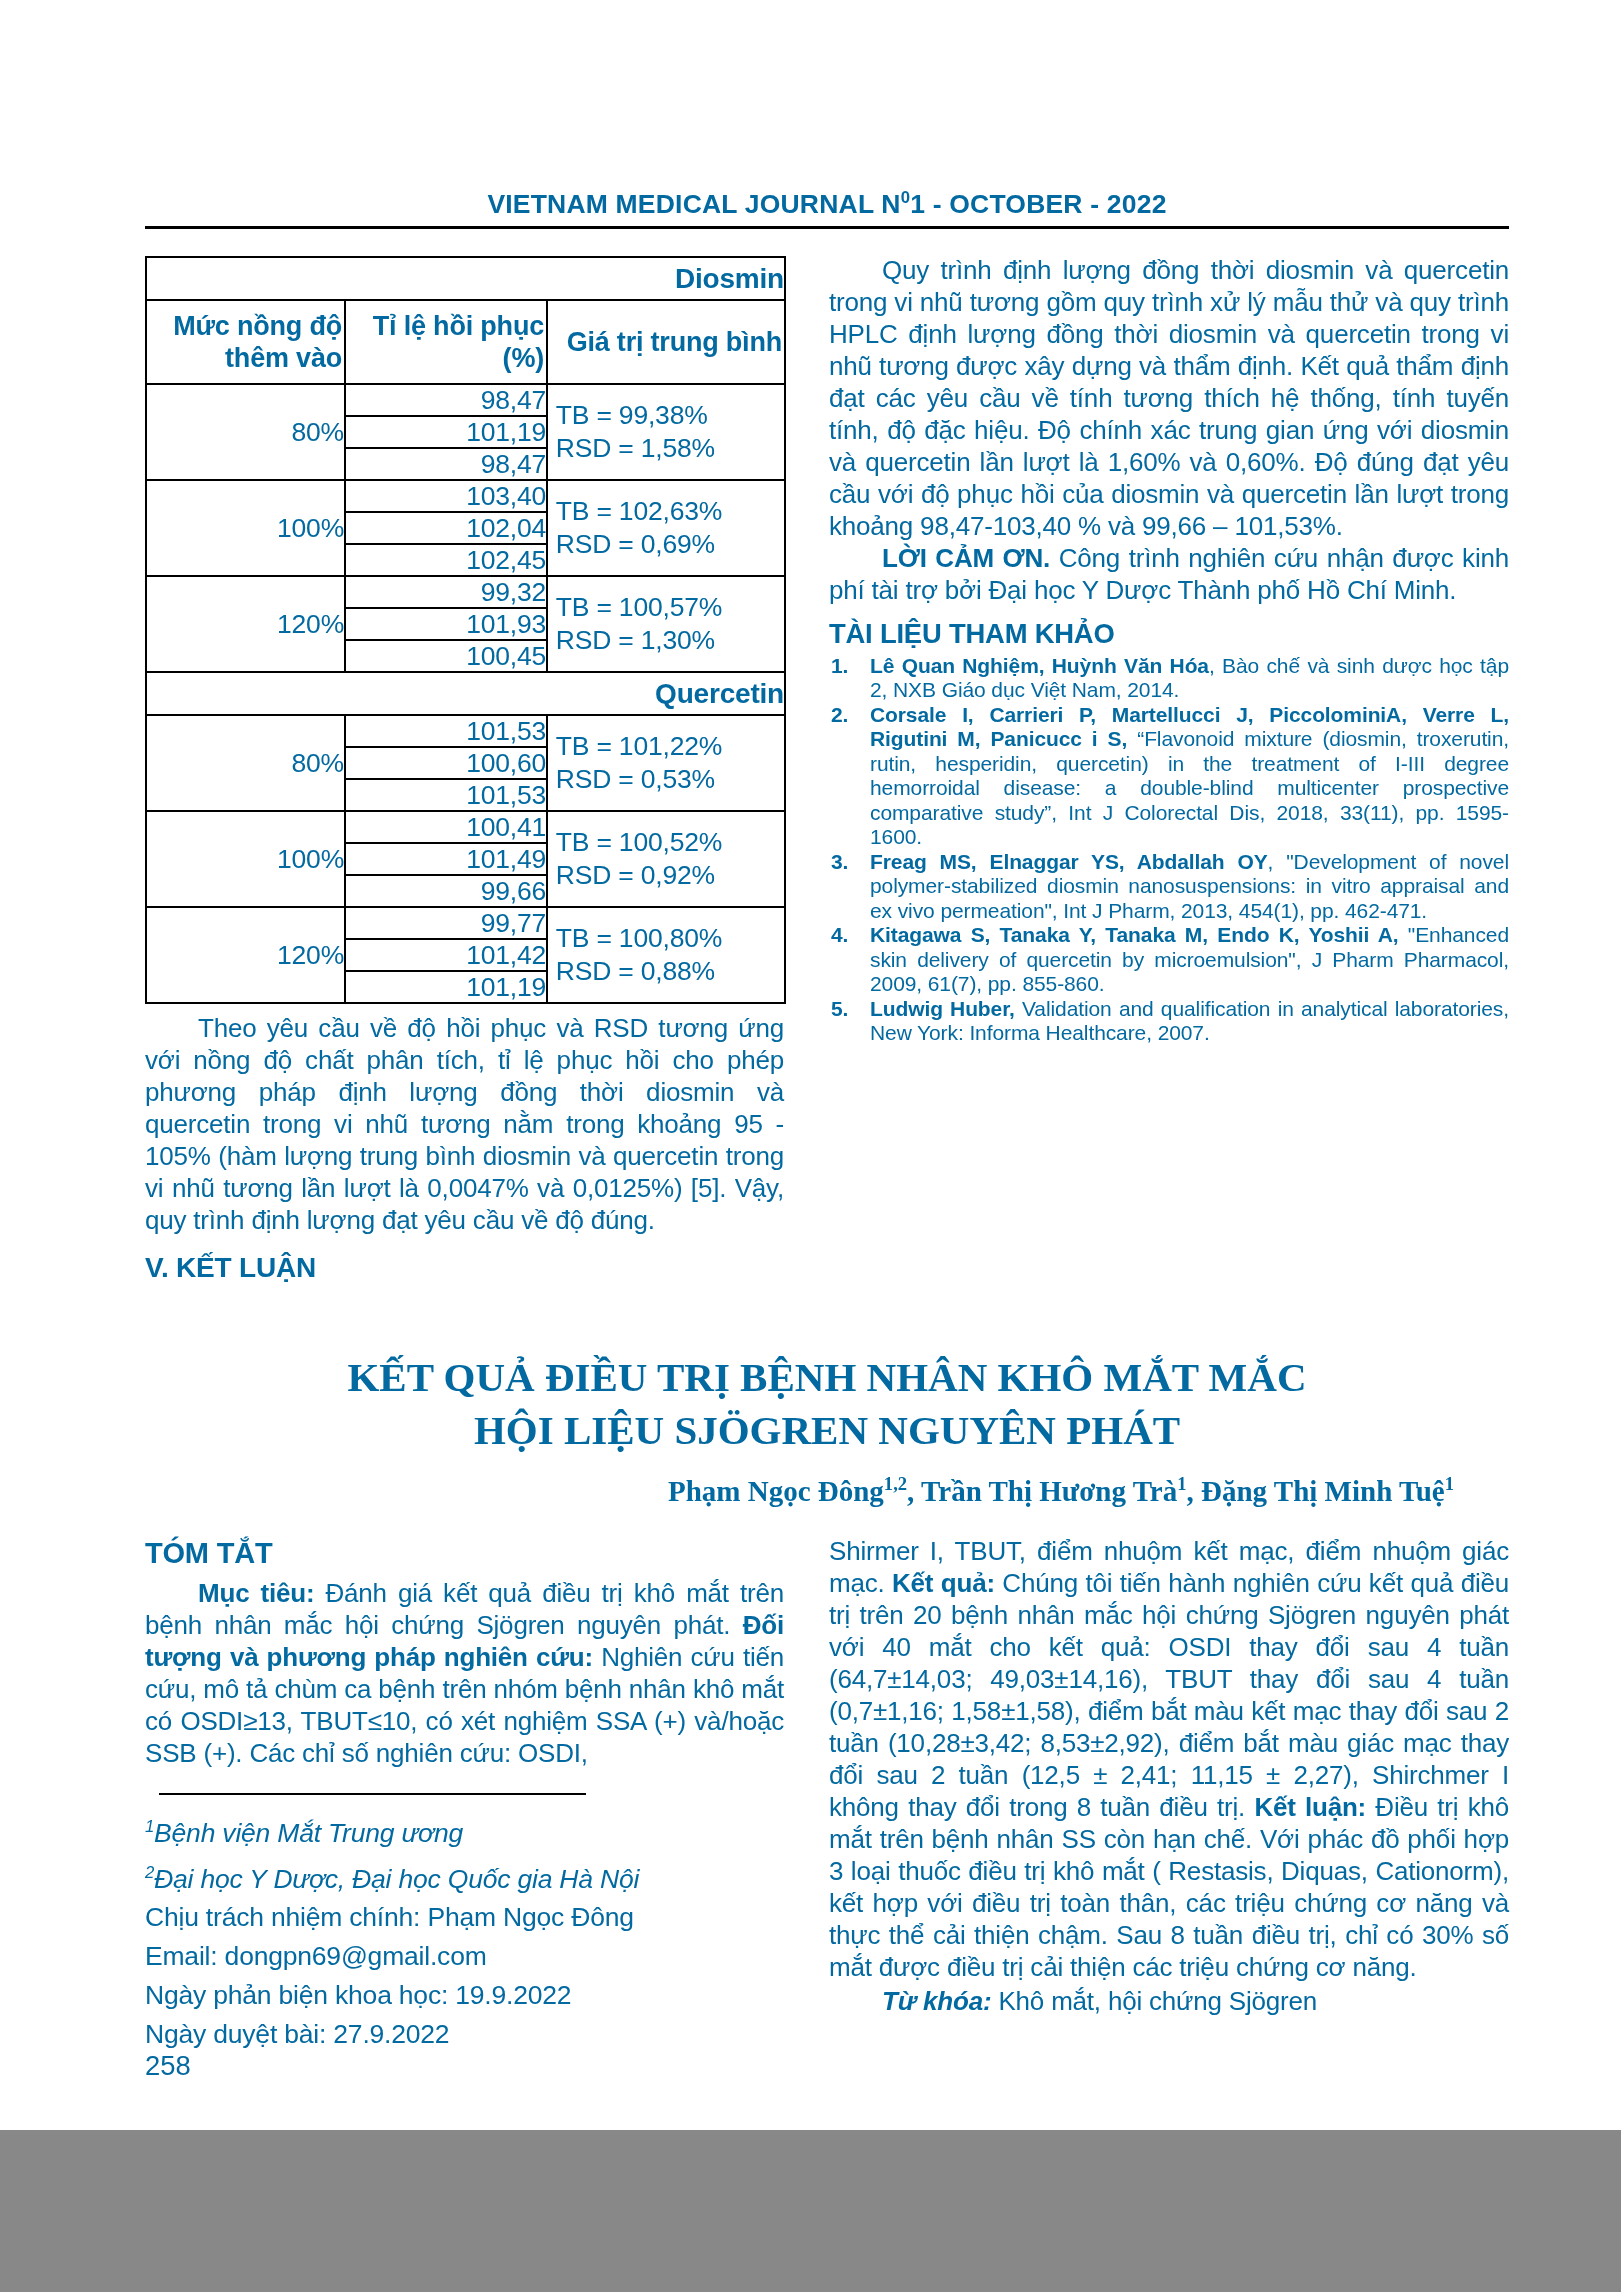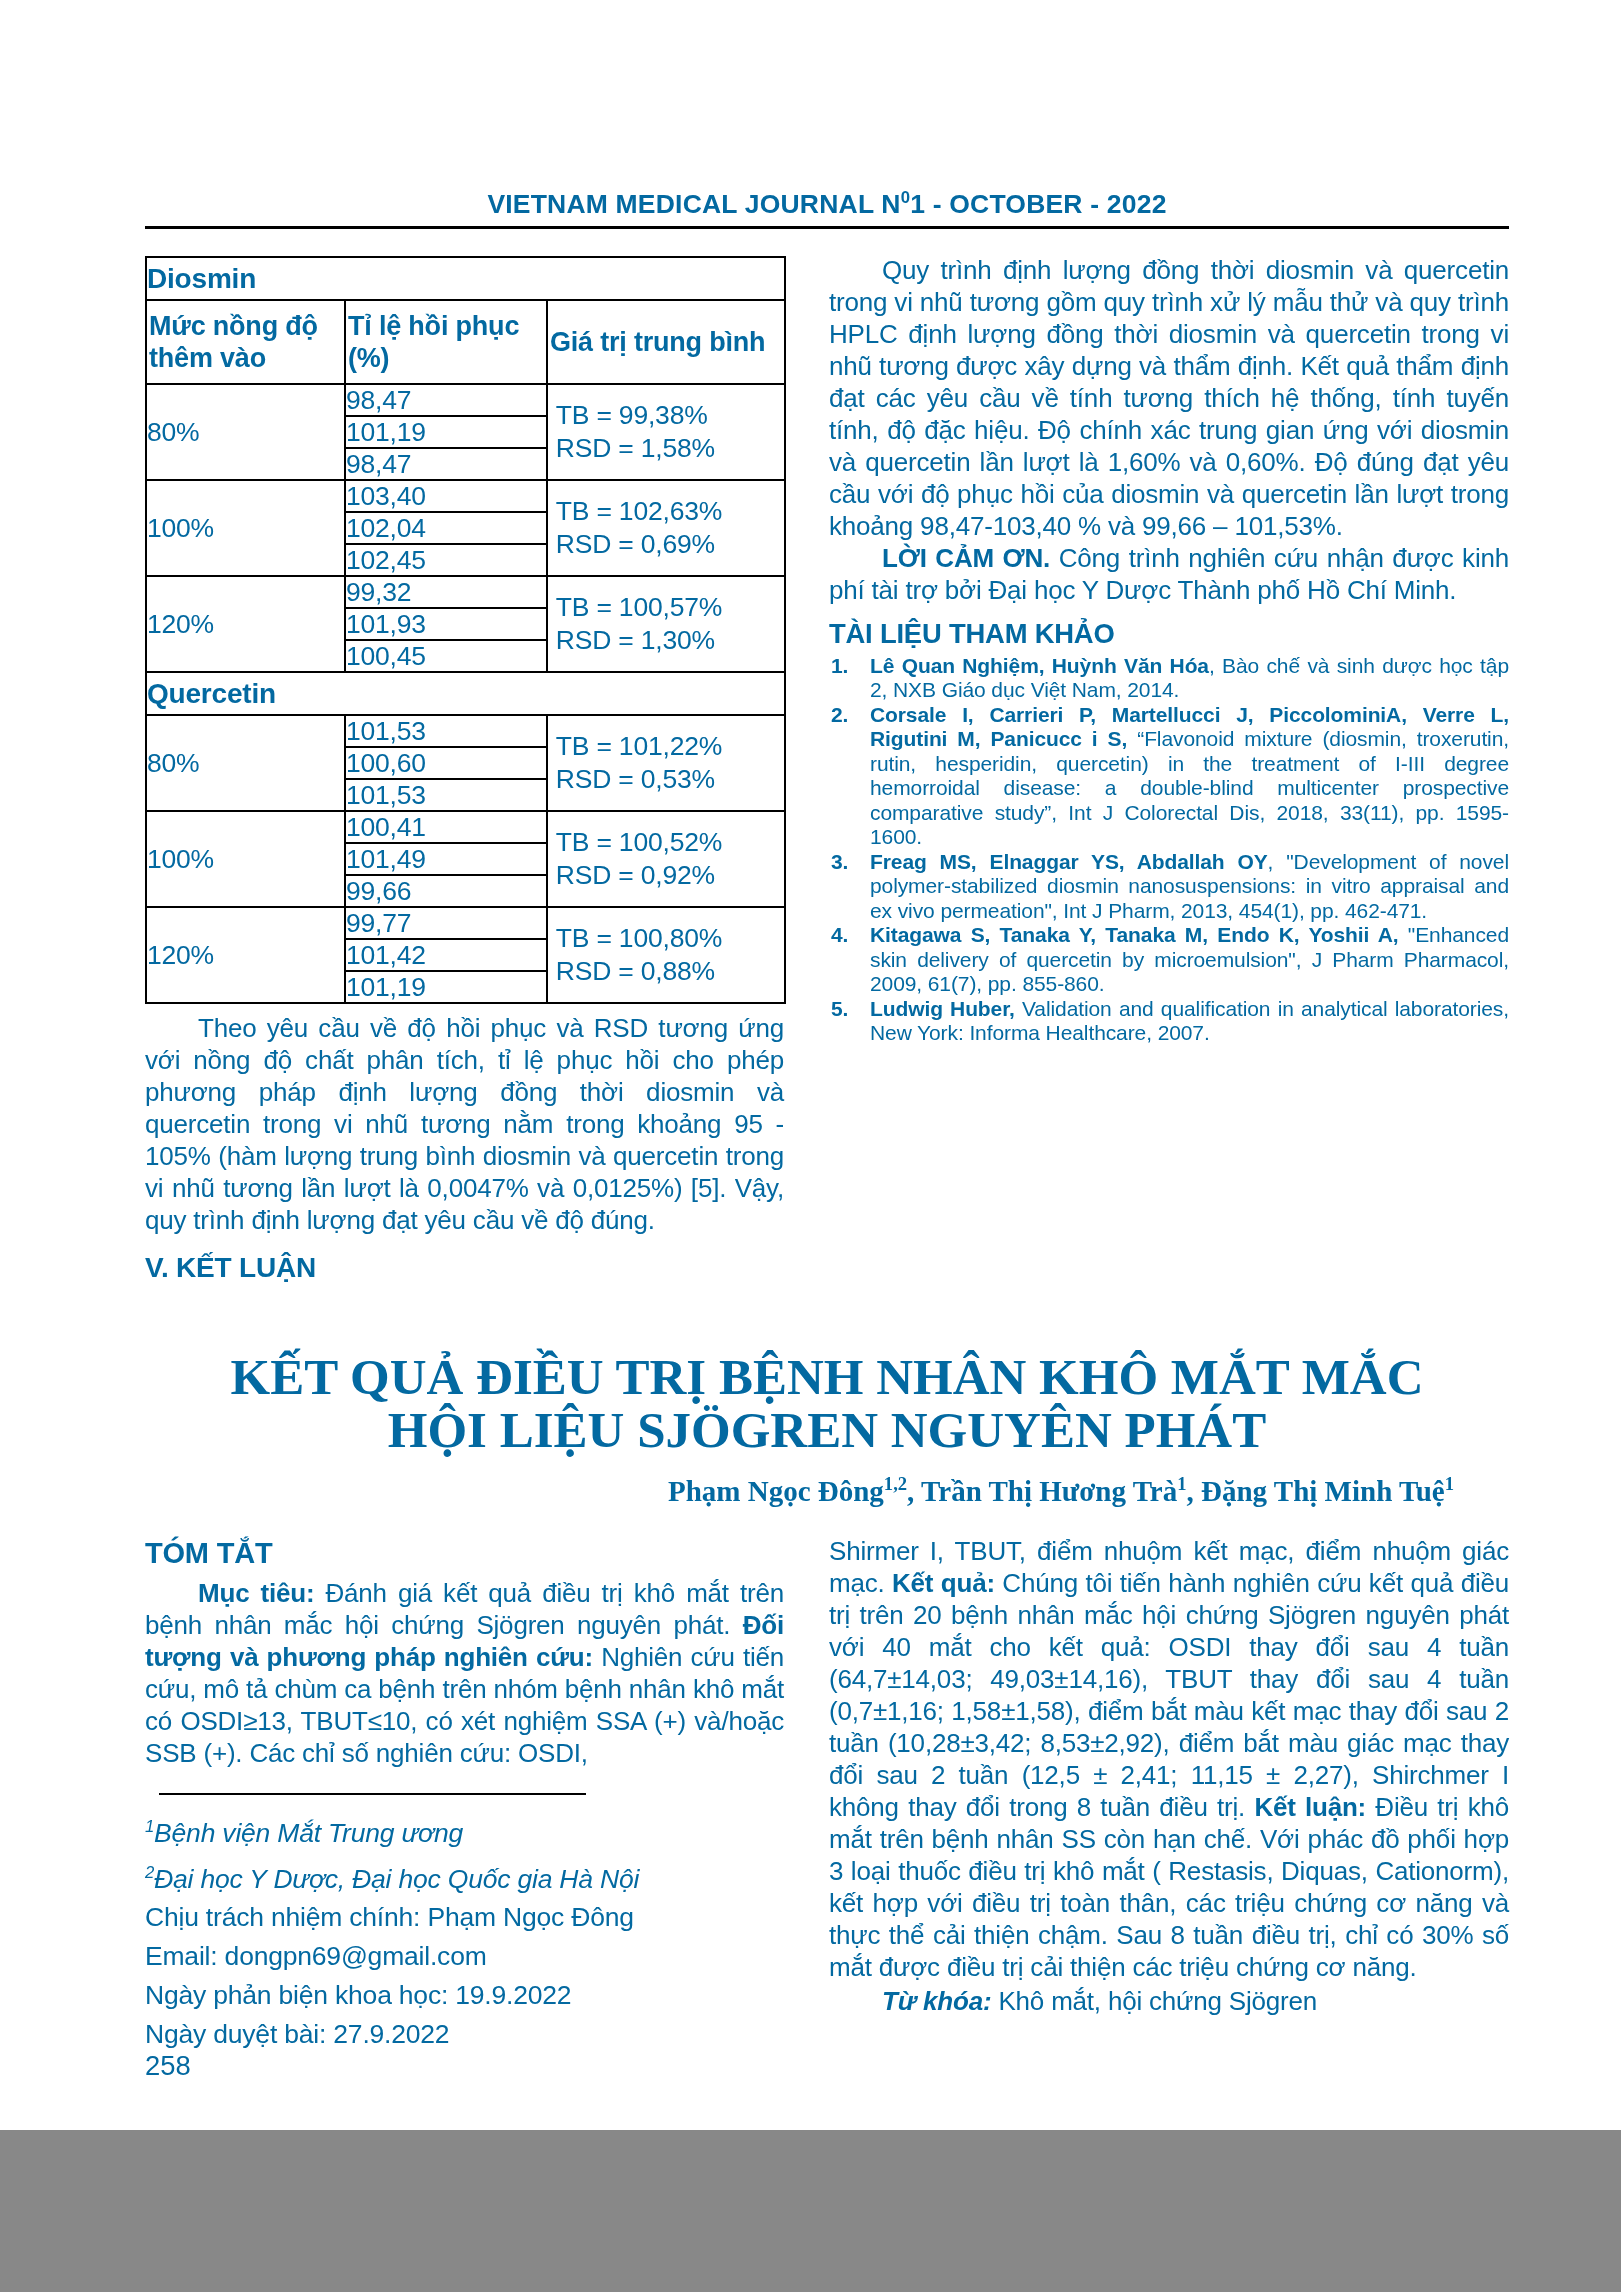--- a/index.html
+++ b/index.html
@@ -16,34 +16,34 @@
   .cols{display:flex;gap:45px;margin-top:25.5px;align-items:flex-start;}
   .col-left{width:639px;flex:none;}
   .col-right{flex:1;min-width:0;}
 
   .body{font-size:26px;line-height:32px;text-align:justify;margin:0;letter-spacing:-0.2px;}
   .ind{text-indent:53px;}
   .h-sans{font-size:28px;font-weight:bold;margin:15.7px 0 5.9px 0;letter-spacing:-0.2px;}
 
   
   .rec-table{border-collapse:collapse;width:100%;table-layout:fixed;margin-top:2px;}
-  .rec-table td{border:2.5px solid #000;text-align:left;font-size:26.5px;padding:0;letter-spacing:-0.2px;}
+  .rec-table td{border:2.5px solid #000;text-align:right;font-size:26.5px;padding:0;letter-spacing:-0.2px;}
   .sec-row td{font-weight:bold;font-size:28px;height:41px;}
   .hdr-row td{font-weight:bold;font-size:27px;line-height:32px;height:78px;padding:2px 2px;}
   .val{height:30px;line-height:30px;}
   .tbc{text-align:left !important;padding-left:7.8px !important;line-height:33px;}
 
   
   .refs-h{margin:11.8px 0 3.9px 0;font-size:27.4px;}
   .ref{display:flex;font-size:21px;line-height:24.5px;letter-spacing:-0.1px;}
   .ref-num{flex:none;width:39px;font-weight:bold;padding-left:2px;}
   .ref-body{flex:1;text-align:justify;min-width:0;}
 
   
-  .title{font-family:"Liberation Serif",serif;font-size:51px;line-height:53px;font-weight:bold;
+  .title{font-family:"Liberation Serif",serif;font-size:41px;line-height:53px;font-weight:bold;
          text-align:center;margin:61px 0 4px 0;}
   .authors{font-family:"Liberation Serif",serif;font-size:29px;font-weight:bold;text-align:right;
            padding-right:55px;margin-top:16px;}
   .authors sup{font-size:18.6px;}
 
   
   .cols2{margin-top:27.4px;}
   .abs-h{margin:2px 0 7.8px 0;font-size:29px;}
   .kw{text-indent:53px;margin-top:2px;}
   .bi{font-style:italic;font-weight:bold;}

